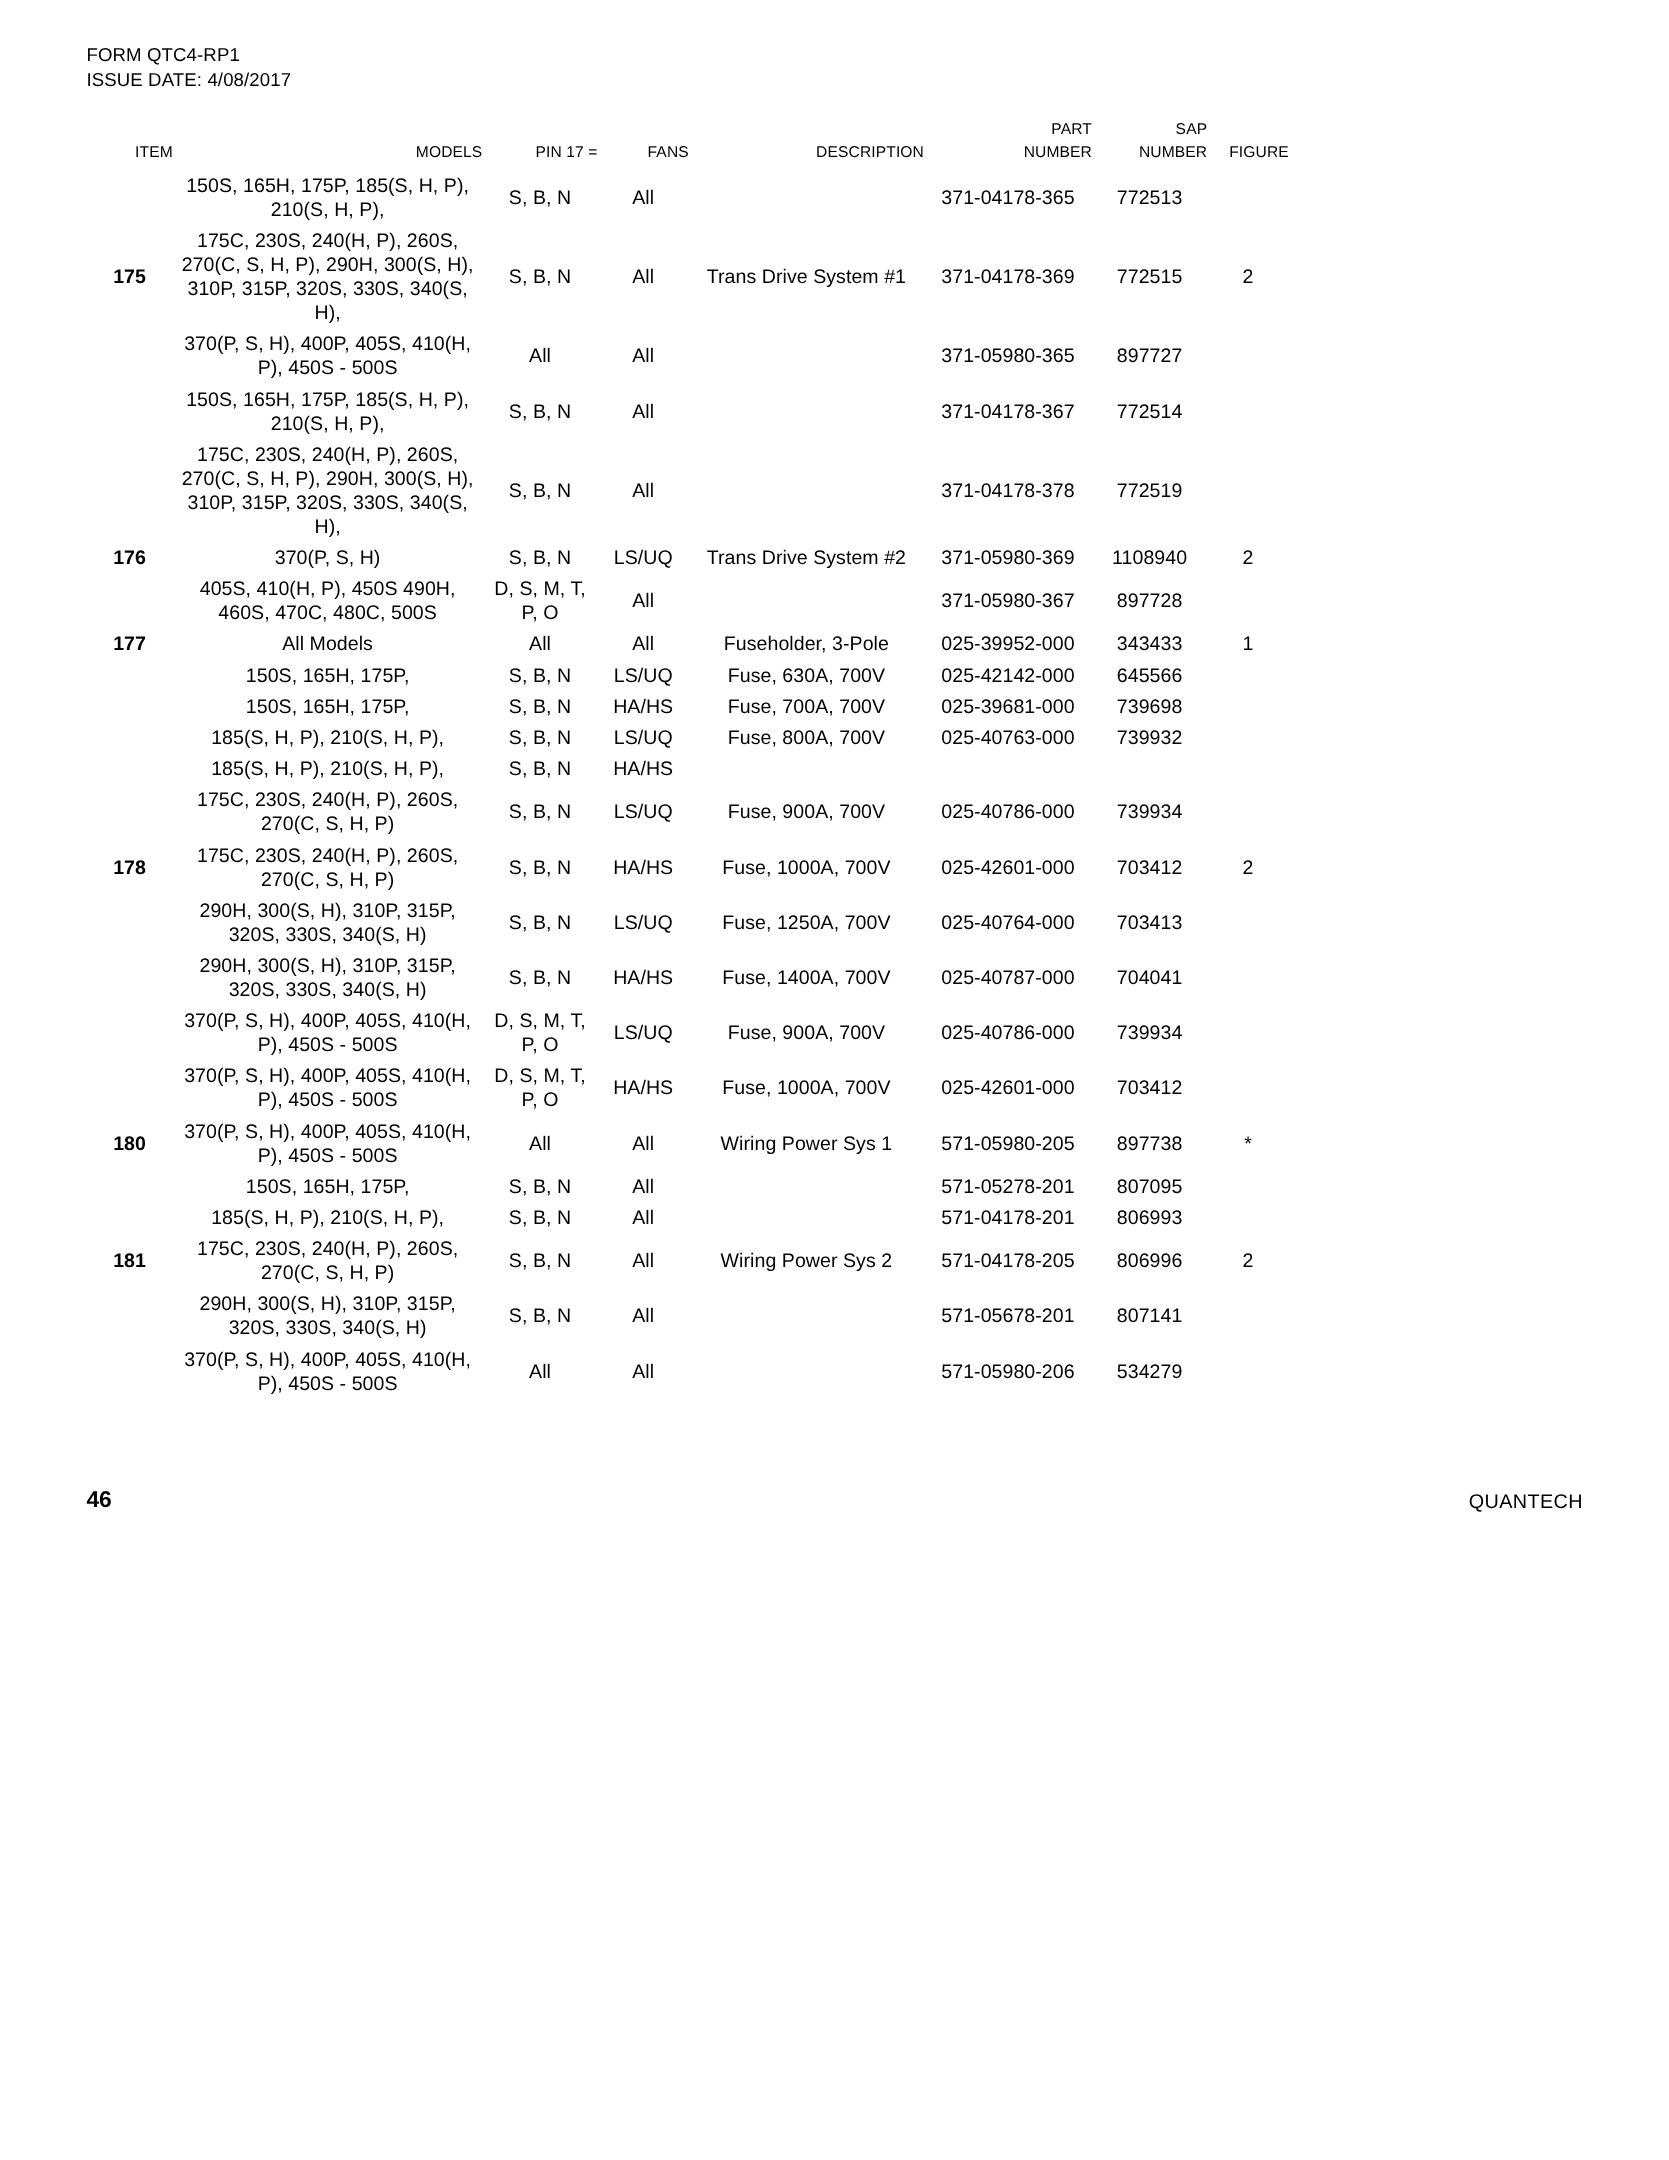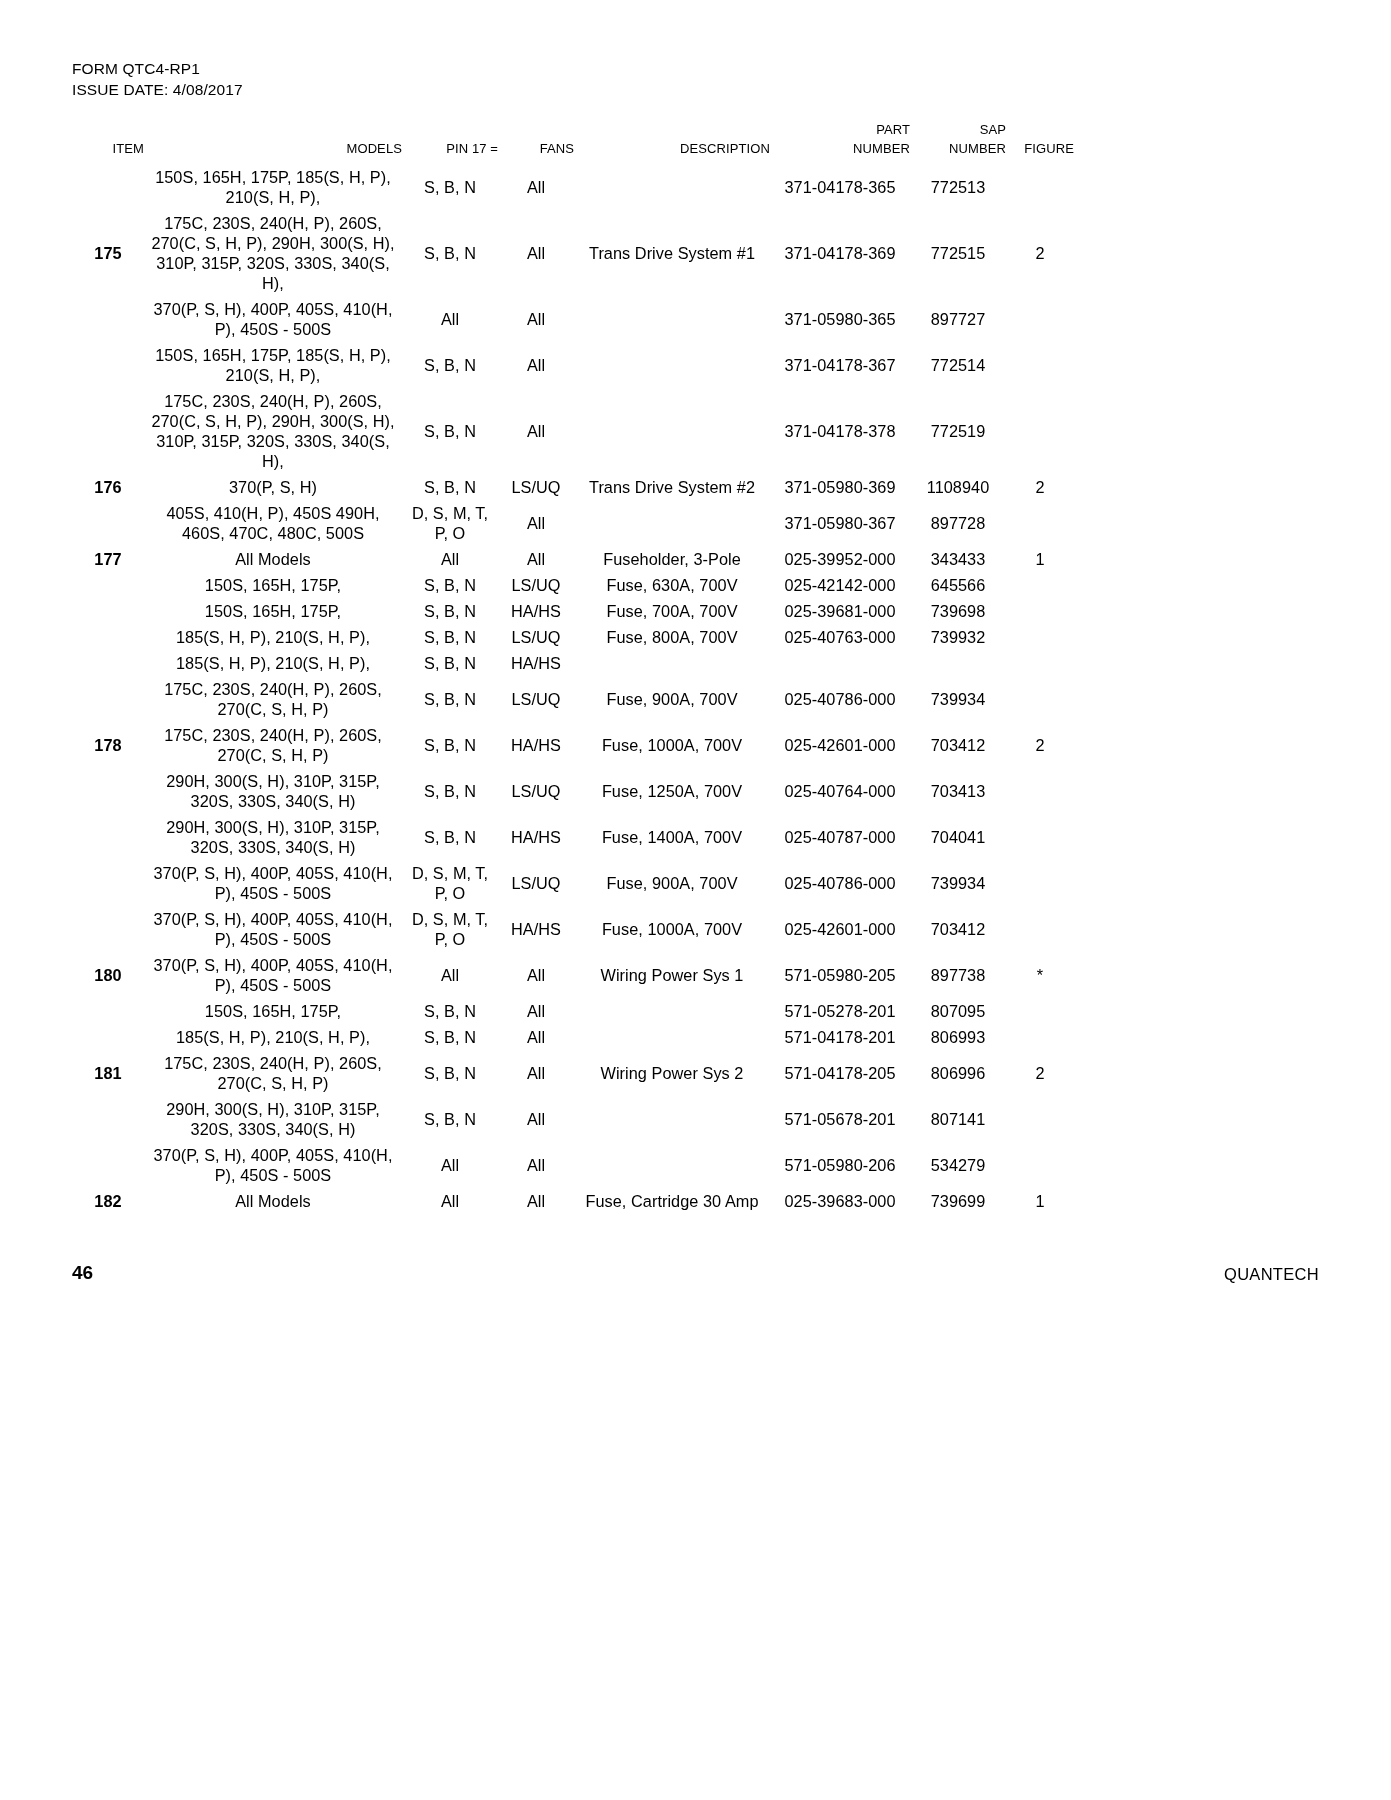--- a/index.html
+++ b/index.html
@@ -15,21 +15,20 @@
     font-family: "Liberation Sans", sans-serif;
     color: #000000;
     -webkit-font-smoothing: antialiased;
   }
   .page {
     position: absolute;
     left: 0; top: 0;
     width: 1391px;
     height: 1334px;
     padding: 36px 72px 0 72px;
-    margin-top: 22px;
   }
   .form-header {
     font-size: 15.5px;
     line-height: 21px;
     letter-spacing: 0.1px;
   }
   .table-title {
     margin-top: 44px;
     font-size: 19.5px;
     letter-spacing: 0.05px;
@@ -367,30 +366,20 @@
         <tr>
           <td class="item"></td>
           <td class="models">370(P, S, H), 400P, 405S, 410(H, P), 450S - 500S</td>
           <td class="">All</td>
           <td class="">All</td>
           <td class=""></td>
           <td class="">571-05980-206</td>
           <td class="">534279</td>
           <td class="figure"></td>
         </tr>
-        <tr>
-          <td class="item">182</td>
-          <td class="models">All Models</td>
-          <td class="">All</td>
-          <td class="">All</td>
-          <td class="">Fuse, Cartridge 30 Amp</td>
-          <td class="">025-39683-000</td>
-          <td class="">739699</td>
-          <td class="figure">1</td>
-        </tr>
       </tbody>
   </table>
 
   <div class="footer">
     <div class="pagenum">46</div>
     <div class="brand">QUANTECH</div>
   </div>
 
 </div>
 

